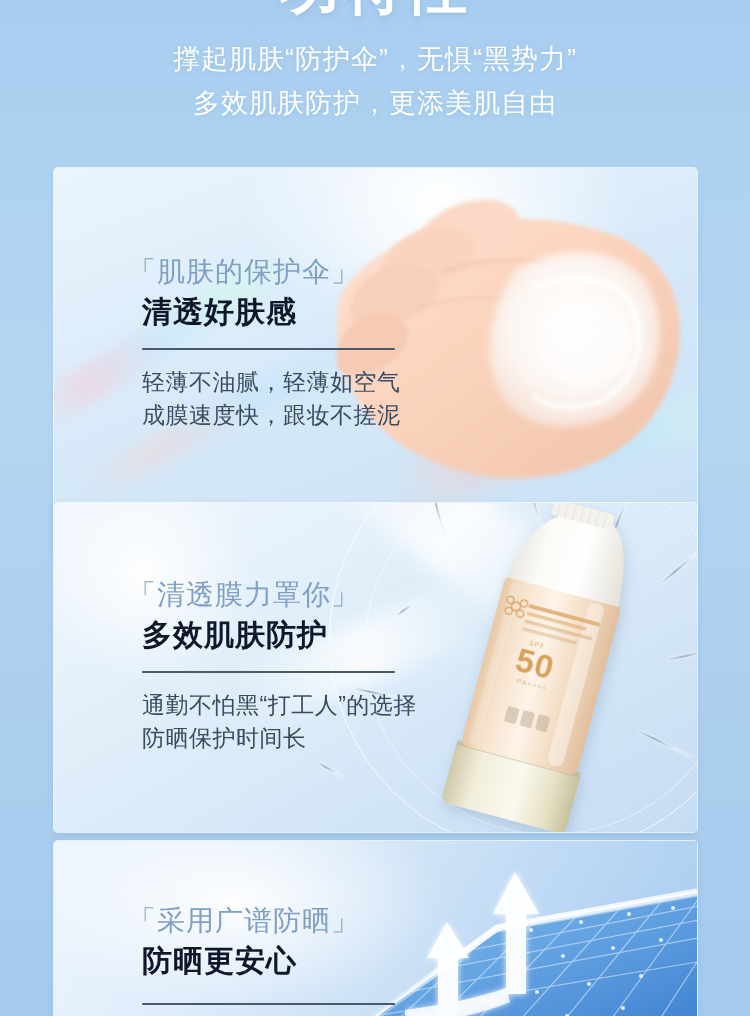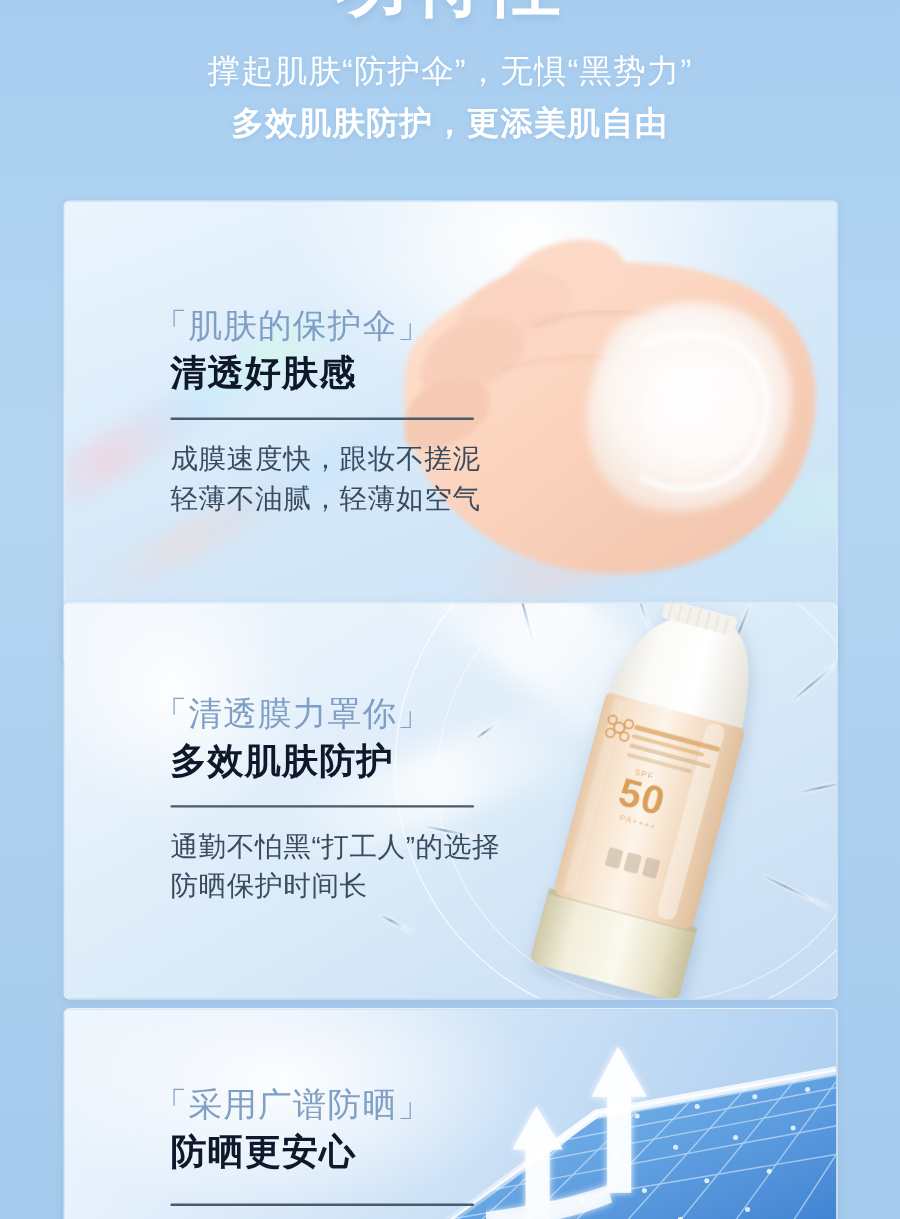--- a/index.html
+++ b/index.html
@@ -44,21 +44,21 @@
     width: 750px;
     text-align: center;
     color: #ffffff;
     font-size: 27px;
     font-weight: normal;
     letter-spacing: 1px;
     line-height: 34px;
     text-shadow: 0 1px 4px rgba(120,170,215,0.35);
   }
   .hero-sub.l1 { top: 42px; }
-  .hero-sub.l2 { top: 86px; font-weight: bold; }
+  .hero-sub.l2 { top: 86px; }
 
   
   .card {
     position: absolute;
     left: 54px;
     width: 643px;
     overflow: hidden;
     border-radius: 4px;
     box-shadow: 0 0 0 1px rgba(255,255,255,0.75), 0 2px 7px rgba(95,140,185,0.22);
   }
@@ -268,22 +268,22 @@
       <path d="M212 112 C244 96 288 100 306 126 C322 150 318 188 298 210 C276 234 234 238 210 220" stroke="#ffffff" stroke-width="5" fill="none" opacity="0.85" filter="url(#softb)"></path>
       <path d="M226 140 C250 128 282 132 294 152" stroke="#ffffff" stroke-width="3" fill="none" opacity="0.7" filter="url(#softb)"></path>
       <ellipse cx="262" cy="166" rx="48" ry="44" fill="#ffffff" opacity="0.45" filter="url(#softc)"></ellipse>
     </svg>
   </div>
 
   <div class="card-text">
     <div class="quote-line">「肌肤的保护伞」</div>
     <div class="head-line">清透好肤感</div>
     <div class="divider"></div>
+    <div class="body-line">轻薄不油腻，轻薄如空气</div>
     <div class="body-line">成膜速度快，跟妆不搓泥</div>
-    <div class="body-line">轻薄不油腻，轻薄如空气</div>
   </div>
 </div>
 
 <div class="card" id="card-2">
   <div class="card-bg bg2"></div>
   <div class="halo h1"></div>
   <div class="halo h2"></div>
 
   <div class="sheen" style="left:250px; top:-20px; width:300px; height:90px; transform:rotate(38deg);"></div>
   <div class="sheen" style="left:180px; top:120px; width:260px; height:60px; transform:rotate(-22deg);"></div>

